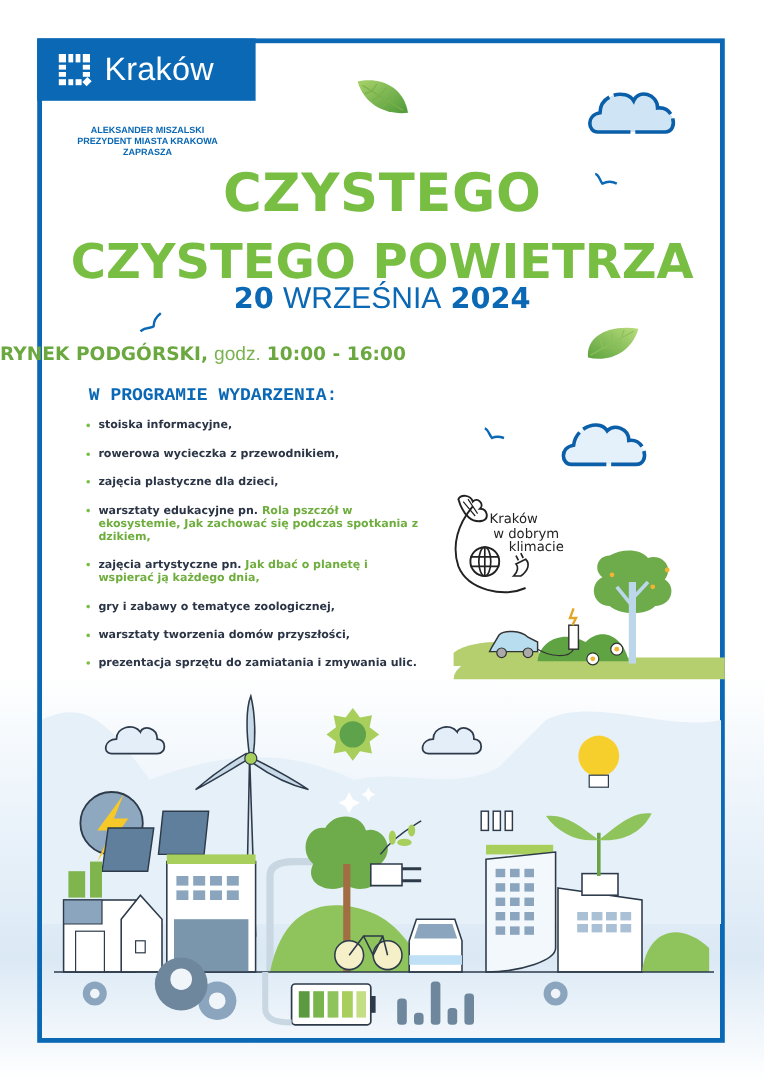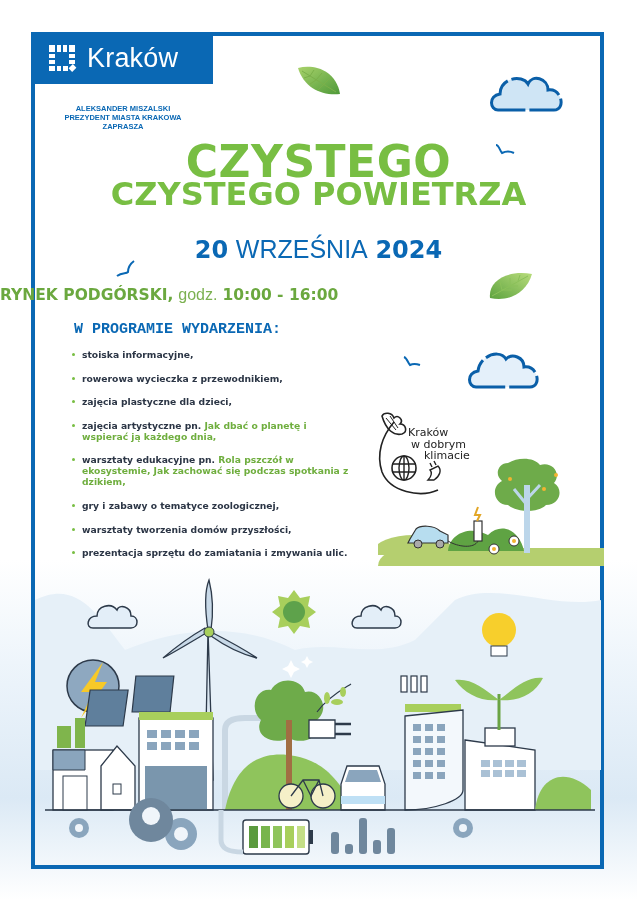--- a/index.html
+++ b/index.html
@@ -27,21 +27,21 @@
     .inviter {
       position: absolute; left: 48px; top: 90px; width: 150px; text-align: center;
       color: #0a68b4; font-size: 7.5px; font-weight: bold; line-height: 9px; margin-top: 14px;
     }
 
     .title {
       position: absolute; left: 0; width: 637px; text-align: center;
       color: #78be43; font-weight: bold; font-family: "DejaVu Sans", sans-serif;
     }
     .title-1 { top: 136px; font-size: 44px; letter-spacing: 0.5px; }
-    .title-2 { top: 175px; font-size: 32px; letter-spacing: 0px; }
+    .title-2 { top: 196px; font-size: 40px; letter-spacing: 0px; }
 
     .date-line {
       position: absolute; top: 235px; left: 0; width: 637px; text-align: center;
       color: #0a68b4; font-size: 24px; font-family: "DejaVu Sans", sans-serif;
     }
     .date-line b { font-weight: bold; }
     .date-line .light { font-weight: normal; font-family: "Liberation Sans", sans-serif; font-size: 25px; }
 
     .place-line {
       position: absolute; top: 286px; left: 0; width: 637px; text-align: left;
@@ -169,22 +169,22 @@
 <svg class="abs" style="left:466px;top:345px" width="76" height="46" viewBox="0 0 76 46">
   <path d="M10 42 C2 42 0 28 12 26 C14 10 34 4 40 14 C46 8 58 12 58 22 C72 20 76 42 64 42 Z" fill="#e4f0fa" stroke="#0a5fa8" stroke-width="3" stroke-dasharray="36 4 60 4"></path>
 </svg>
 
 <div class="program-heading">W PROGRAMIE WYDARZENIA:</div>
 
 <ul class="program-list">
   <li><span>stoiska informacyjne,</span></li>
   <li><span>rowerowa wycieczka  z przewodnikiem,</span></li>
   <li><span>zajęcia plastyczne dla dzieci,</span></li>
+  <li style="width:290px"><span>warsztaty edukacyjne pn. </span><span class="hl">Rola pszczół w ekosystemie, Jak zachować się podczas spotkania z dzikiem,</span></li>
   <li style="width:270px"><span>zajęcia artystyczne pn. </span><span class="hl">Jak dbać o planetę i wspierać ją każdego dnia,</span></li>
-  <li style="width:290px"><span>warsztaty edukacyjne pn. </span><span class="hl">Rola pszczół w ekosystemie, Jak zachować się podczas spotkania z dzikiem,</span></li>
   <li><span>gry i zabawy o tematyce zoologicznej,</span></li>
   <li><span>warsztaty tworzenia domów przyszłości,</span></li>
   <li><span>prezentacja sprzętu do zamiatania i zmywania ulic.</span></li>
 </ul>
 
 <svg class="klimat-logo" viewBox="0 0 120 90">
   <path d="M22 12 C10 26 4 44 10 62 C18 82 48 88 66 80" stroke="#222" stroke-width="1.6" fill="none"></path>
   <path d="M10 6 C12 2 20 2 22 8 C26 4 32 10 28 14 C34 14 36 22 30 24 C22 26 14 20 10 6Z" fill="none" stroke="#222" stroke-width="1.6"></path>
   <path d="M14 8 L24 20 M18 6 L26 18" stroke="#222" stroke-width="1"></path>
   <circle cx="32" cy="58" r="12" fill="none" stroke="#222" stroke-width="1.6"></circle>

